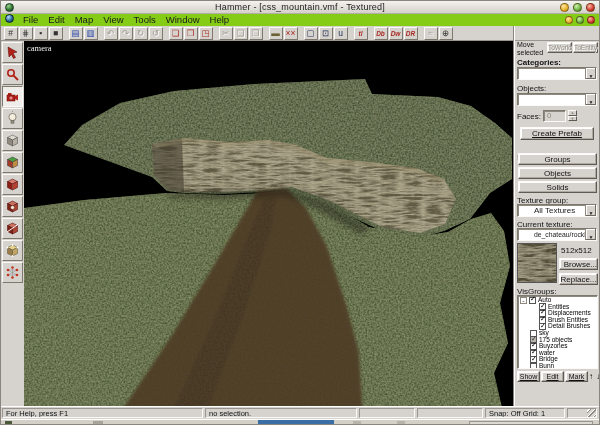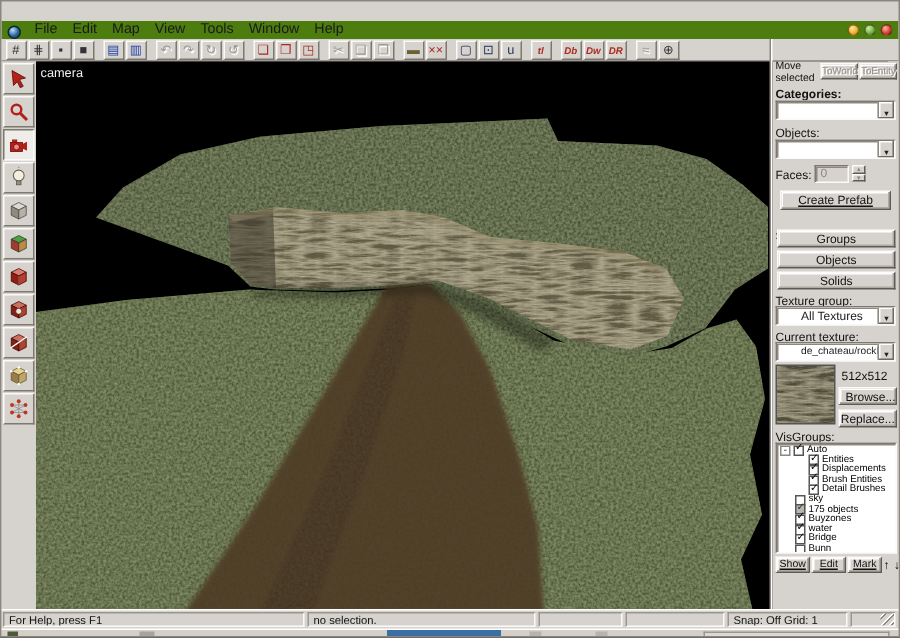--- a/index.html
+++ b/index.html
@@ -17,21 +17,21 @@
   .app-icon{position:absolute;left:4px;top:2px;width:9px;height:9px;border-radius:50%;
     background:radial-gradient(circle at 35% 30%,#9fd38a,#2e7a35 55%,#123c20);border:1px solid #1c3a22;}
   .winbtns{position:absolute;right:4px;top:2px;display:flex;gap:4px;}
   .ball{width:9px;height:9px;border-radius:50%;border:1px solid rgba(60,40,0,.55);}
   .ball.small{width:8px;height:8px;}
   .b-yellow{background:radial-gradient(circle at 35% 30%,#ffe9a0,#e8b02c 60%,#a97a12);}
   .b-green {background:radial-gradient(circle at 35% 30%,#d2f0b0,#6db33f 60%,#3c6e1f);}
   .b-red   {background:radial-gradient(circle at 35% 30%,#ffb9a8,#d23c32 60%,#8c1f18);}
   
   .menubar{position:absolute;top:13px;left:0;right:0;height:12px;display:flex;
-    align-items:flex-end;font-size:9.5px;background:#4d7c0f;}
+    align-items:flex-start;font-size:9.5px;background:#84cc16;}
   .menu-icon{width:9px;height:9px;border-radius:50%;margin:0 4px 0 4px;
     background:radial-gradient(circle at 35% 30%,#b9e2ff,#2b6a9e 55%,#0d2c46);border:1px solid #123;}
   .menu-item{padding:0 5px;line-height:12px;cursor:default;}
   .childbtns{position:absolute;right:4px;top:1.5px;display:flex;gap:3px;}
   
   .toolbar{position:absolute;top:25px;left:0;right:0;height:15px;display:flex;
     align-items:center;padding-left:2px;border-bottom:1px solid #9a968f;background:#d6d3ce;}
   .tbtn{width:14px;height:13px;margin:0 0.5px;background:#d6d3ce;
     border:1px solid;border-color:#fbfaf8 #7d796f #7d796f #fbfaf8;
     font-size:8.5px;line-height:11px;text-align:center;padding:0;color:#222;
@@ -42,21 +42,21 @@
   .c-dark{color:#333;} .c-nav{color:#223355;}
   .tbtn.disabled{color:#9c988f;text-shadow:1px 1px 0 #fff;}
   .tbtn .tiny{font-size:6.5px;font-style:italic;font-weight:bold;}
   
   .palette{position:absolute;left:0;top:40px;width:23px;bottom:18px;background:#d6d3ce;}
   .pbtn{width:21px;height:21px;margin:1px 0 1px 1px;background:#d6d3ce;padding:2px;
     border:1px solid;border-color:#fbfaf8 #7d796f #7d796f #fbfaf8;display:block;}
   .pbtn.active{background:#efede9;border-color:#7d796f #fbfaf8 #fbfaf8 #7d796f;}
   .pbtn svg{display:block;}
   
-  .viewport{position:absolute;left:23px;top:40px;width:568px;height:367px;background:#000;}
+  .viewport{position:absolute;left:23px;top:40px;width:568px;height:367px;background:#000;font-family:Liberation Serif, serif;}
   .vp-label{position:absolute;left:3px;top:2px;font-size:8.5px;color:#f2f2f2;}
   
   .vdivider{position:absolute;left:512px;top:25px;bottom:18px;width:2px;
     border-left:1px solid #8a867f;border-right:1px solid #fff;}
   .panel{position:absolute;left:514px;top:40px;width:86px;height:367px;font-size:8px;background:#d6d3ce;}
   .panel .lbl{position:absolute;left:2px;color:#111;}
   .btn{position:absolute;background:#d6d3ce;text-align:center;font-size:8px;
     border:1px solid;border-color:#fbfaf8 #5f5b54 #5f5b54 #fbfaf8;
     box-shadow:inset -1px -1px 0 #aeaaa2, inset 1px 1px 0 #fff;color:#111;padding:0;
     font-family:"Liberation Sans",sans-serif;}
@@ -102,20 +102,29 @@
     background:repeating-linear-gradient(135deg,transparent 0 2px,#fff 2px 3px,#8d897f 3px 4px);}
   
   .taskbar{position:absolute;left:0;right:0;bottom:0;height:5px;background:#d4d0c8;border-top:1px solid #fff;}
   .tk{position:absolute;top:1px;height:4px;}
 </style>
 </head>
 <body>
 
 <div id="window">
 
+  <div class="titlebar">
+    <div class="app-icon"></div>
+    <div class="title">Hammer - [css_mountain.vmf - Textured]</div>
+    <div class="winbtns">
+      <div class="ball b-yellow"></div>
+      <div class="ball b-green"></div>
+      <div class="ball b-red"></div>
+    </div>
+  </div>
 
   <div class="menubar">
     <div class="menu-icon"></div>
     <span class="menu-item">File</span>
     <span class="menu-item">Edit</span>
     <span class="menu-item">Map</span>
     <span class="menu-item">View</span>
     <span class="menu-item">Tools</span>
     <span class="menu-item">Window</span>
     <span class="menu-item">Help</span>

